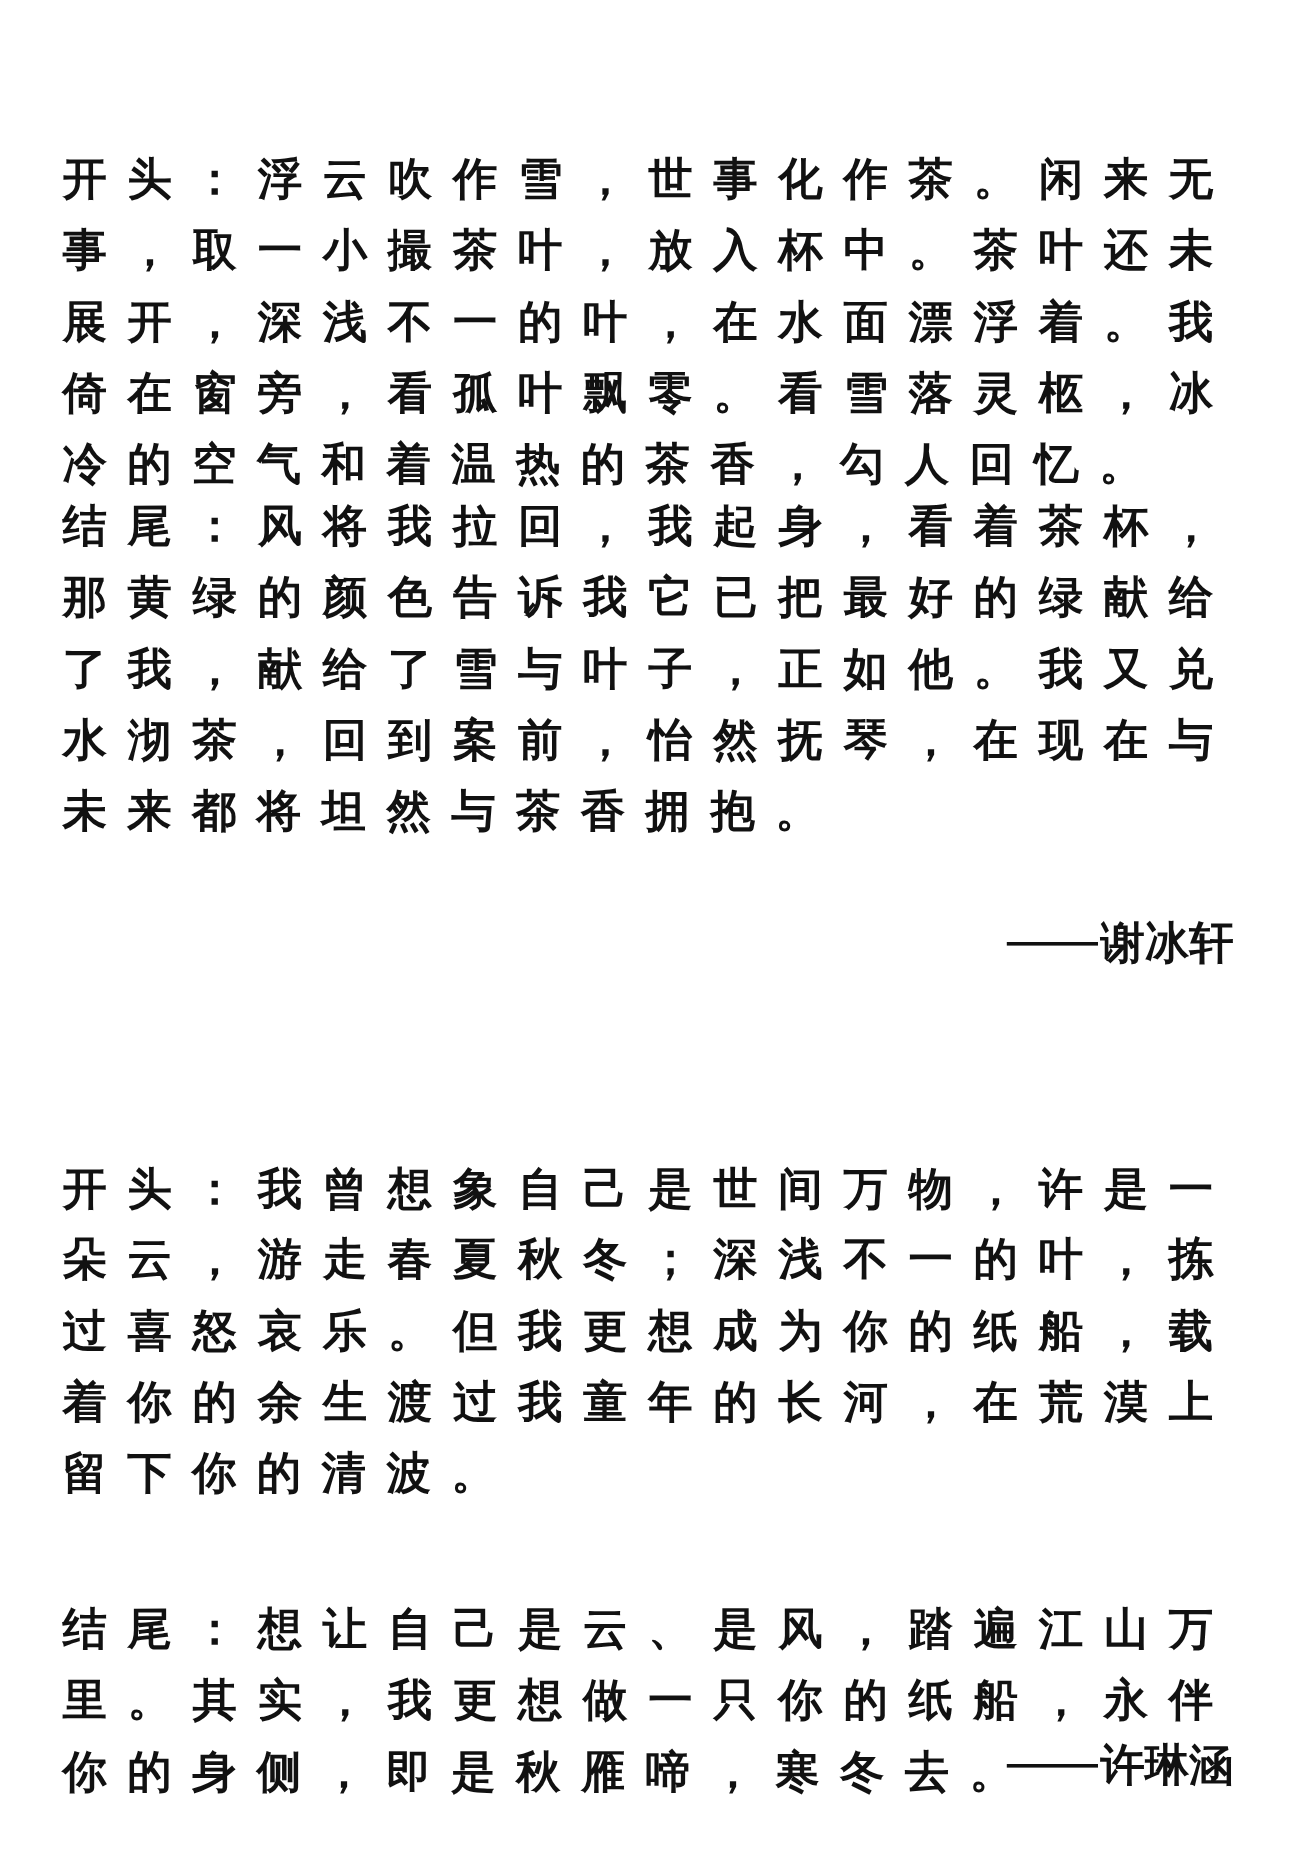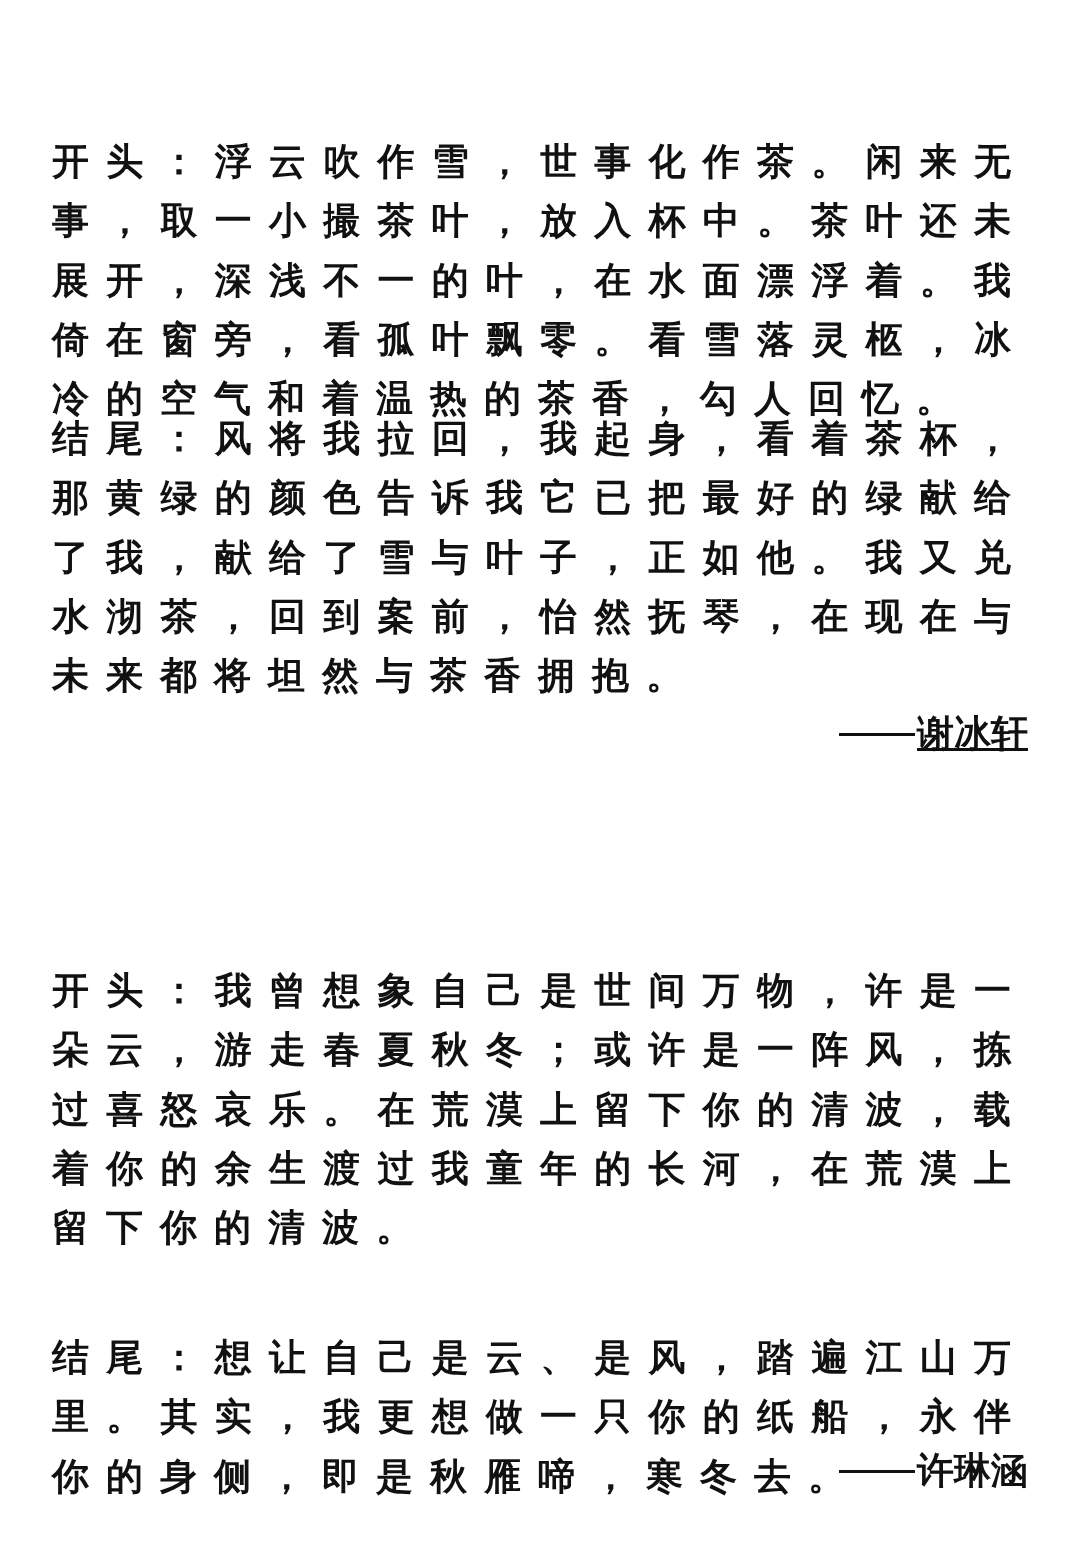--- a/index.html
+++ b/index.html
@@ -57,30 +57,30 @@
     }
     .sig-name {
       letter-spacing: 0px;
     }
   </style>
 </head>
 <body>
 
 <div class="page">
 
-  <p class="para" style="top:120px;margin-top:12px;"><span>开头：</span><span>浮云吹作雪，世事化作茶。闲来无事，取一小撮茶叶，放入杯中。茶叶还未展开，深浅不一的叶，在水面漂浮着。我倚在窗旁，看孤叶飘零。看雪落灵柩，冰冷的空气和着温热的茶香，勾人回忆。</span></p>
+  <p class="para" style="top:120px;"><span>开头：</span><span>浮云吹作雪，世事化作茶。闲来无事，取一小撮茶叶，放入杯中。茶叶还未展开，深浅不一的叶，在水面漂浮着。我倚在窗旁，看孤叶飘零。看雪落灵柩，冰冷的空气和着温热的茶香，勾人回忆。</span></p>
 
   <p class="para" style="top:409px;"><span>结尾：</span><span>风将我拉回，我起身，看着茶杯，那黄绿的颜色告诉我它已把最好的绿献给了我，献给了雪与叶子，正如他。我又兑水沏茶，回到案前，怡然抚琴，在现在与未来都将坦然与茶香拥抱。</span></p>
 
-  <div class="signature" style="top:704px;text-decoration:underline;">
+  <div class="signature" style="top:756px;">
     <span class="sig-dash"></span>
     <span class="sig-name">谢冰轩</span>
   </div>
 
-  <p class="para" style="top:961px;"><span>开头：</span><span>我曾想象自己是世间万物，许是一朵云，游走春夏秋冬；或许是一阵风，拣过喜怒哀乐。在荒漠上留下你的清波，载着你的余生渡过我童年的长河，在荒漠上留下你的清波。</span></p>
+  <p class="para" style="top:961px;"><span>开头：</span><span>我曾想象自己是世间万物，许是一朵云，游走春夏秋冬；深浅不一的叶，拣过喜怒哀乐。但我更想成为你的纸船，载着你的余生渡过我童年的长河，在荒漠上留下你的清波。</span></p>
 
   <p class="para" style="top:1328px;"><span>结尾：</span><span>想让自己是云、是风，踏遍江山万里。其实，我更想做一只你的纸船，永伴你的身侧，即是秋雁啼，寒冬去。</span></p>
 
   <div class="signature" style="top:1441px;justify-content:space-between;">
     <span class="sig-dash"></span>
     <span class="sig-name">许琳涵</span>
   </div>
 
 </div>
 

